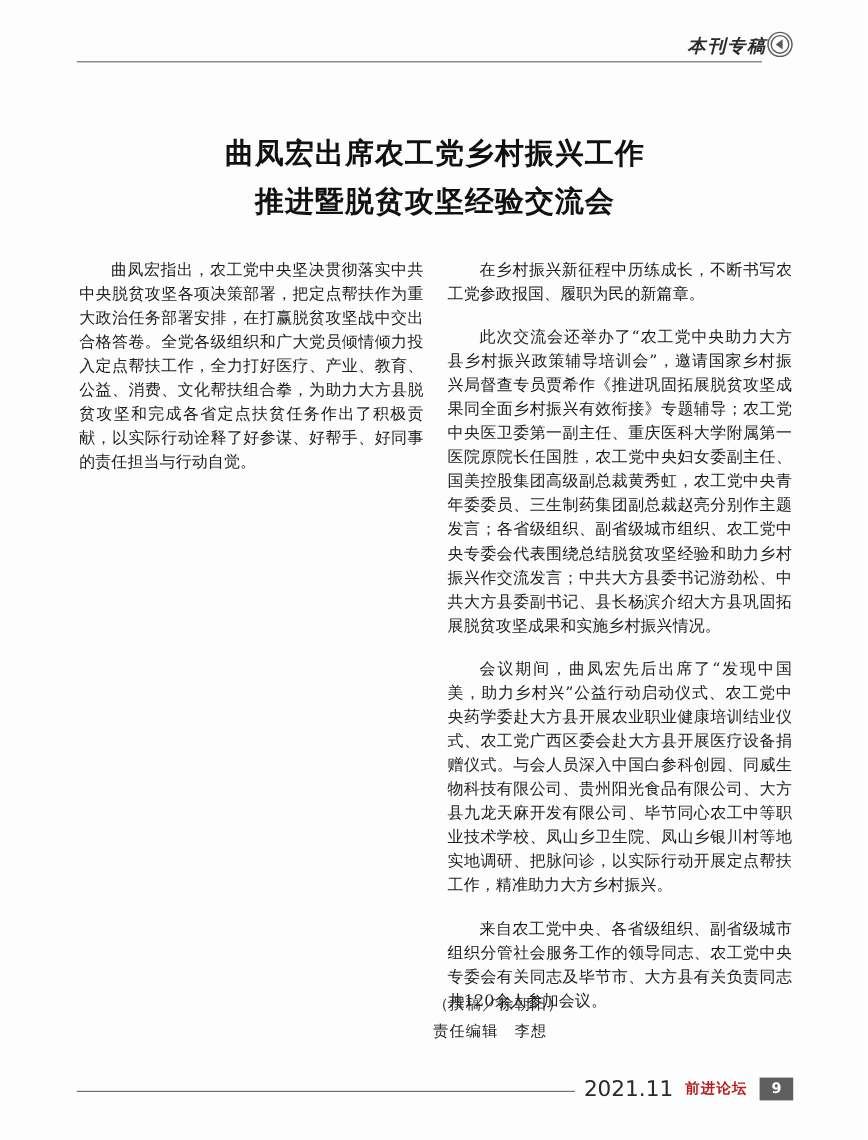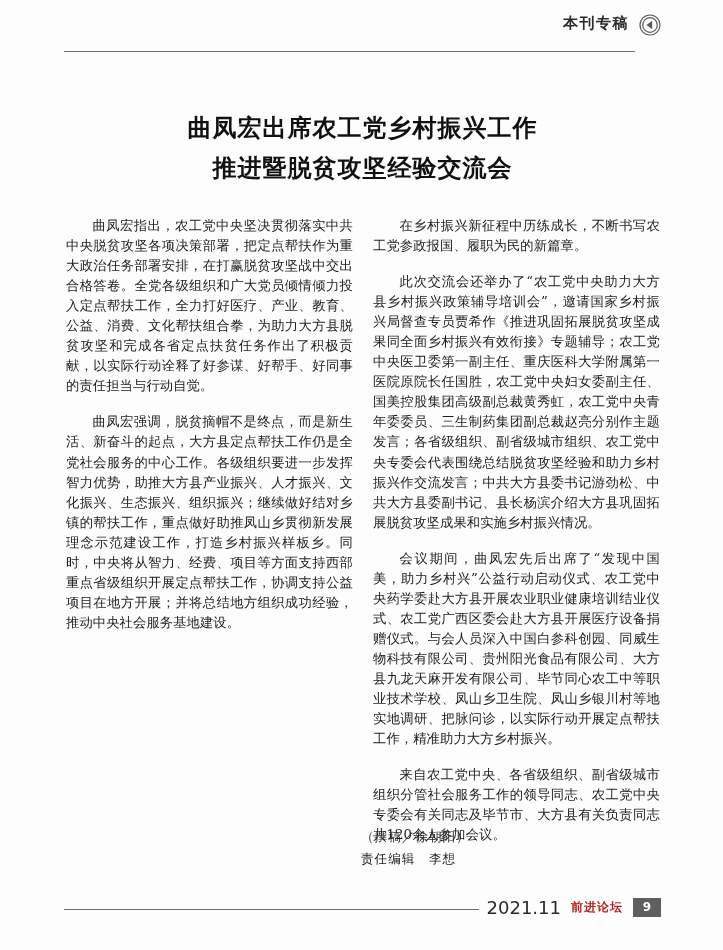--- a/index.html
+++ b/index.html
@@ -25,24 +25,24 @@
   
   .header {
     position: absolute;
     top: 14px;
     left: 64px;
     right: 62px;
     height: 40px;
   }
   .header-inner {
     display: flex;
-    align-items: flex-start;
+    align-items: flex-end;
     justify-content: flex-end;
-    gap: 10px;
     height: 34px;
+    font-style: italic;
   }
   .header-title {
     font-family: "DejaVu Sans", "Liberation Sans", sans-serif;
     font-size: 15px;
     font-weight: bold;
     letter-spacing: 1.5px;
     color: #2b2b2b;
   }
   .header-icon {
     width: 22px;
@@ -188,21 +188,20 @@
   </div>
 
   <div class="title-block">
     <div class="title-line">曲凤宏出席农工党乡村振兴工作</div>
     <div class="title-line">推进暨脱贫攻坚经验交流会</div>
   </div>
 
   <div class="columns">
     <div class="column">
       <p class="para">曲凤宏指出，农工党中央坚决贯彻落实中共中央脱贫攻坚各项决策部署，把定点帮扶作为重大政治任务部署安排，在打赢脱贫攻坚战中交出合格答卷。全党各级组织和广大党员倾情倾力投入定点帮扶工作，全力打好医疗、产业、教育、公益、消费、文化帮扶组合拳，为助力大方县脱贫攻坚和完成各省定点扶贫任务作出了积极贡献，以实际行动诠释了好参谋、好帮手、好同事的责任担当与行动自觉。</p>
-      <p class="para">曲凤宏强调，脱贫摘帽不是终点，而是新生活、新奋斗的起点，大方县定点帮扶工作仍是全党社会服务的中心工作。各级组织要进一步发挥智力优势，助推大方县产业振兴、人才振兴、文化振兴、生态振兴、组织振兴；继续做好结对乡镇的帮扶工作，重点做好助推凤山乡贯彻新发展理念示范建设工作，打造乡村振兴样板乡。同时，中央将从智力、经费、项目等方面支持西部重点省级组织开展定点帮扶工作，协调支持公益项目在地方开展；并将总结地方组织成功经验，推动中央社会服务基地建设。</p>
     </div>
     <div class="column">
       <p class="para">在乡村振兴新征程中历练成长，不断书写农工党参政报国、履职为民的新篇章。</p>
       <p class="para">此次交流会还举办了“农工党中央助力大方县乡村振兴政策辅导培训会”，邀请国家乡村振兴局督查专员贾希作《推进巩固拓展脱贫攻坚成果同全面乡村振兴有效衔接》专题辅导；农工党中央医卫委第一副主任、重庆医科大学附属第一医院原院长任国胜，农工党中央妇女委副主任、国美控股集团高级副总裁黄秀虹，农工党中央青年委委员、三生制药集团副总裁赵亮分别作主题发言；各省级组织、副省级城市组织、农工党中央专委会代表围绕总结脱贫攻坚经验和助力乡村振兴作交流发言；中共大方县委书记游劲松、中共大方县委副书记、县长杨滨介绍大方县巩固拓展脱贫攻坚成果和实施乡村振兴情况。</p>
       <p class="para">会议期间，曲凤宏先后出席了“发现中国美，助力乡村兴”公益行动启动仪式、农工党中央药学委赴大方县开展农业职业健康培训结业仪式、农工党广西区委会赴大方县开展医疗设备捐赠仪式。与会人员深入中国白参科创园、同威生物科技有限公司、贵州阳光食品有限公司、大方县九龙天麻开发有限公司、毕节同心农工中等职业技术学校、凤山乡卫生院、凤山乡银川村等地实地调研、把脉问诊，以实际行动开展定点帮扶工作，精准助力大方乡村振兴。</p>
       <p class="para">来自农工党中央、各省级组织、副省级城市组织分管社会服务工作的领导同志、农工党中央专委会有关同志及毕节市、大方县有关负责同志共120余人参加会议。</p>
     </div>
   </div>
 
   <div class="byline">

